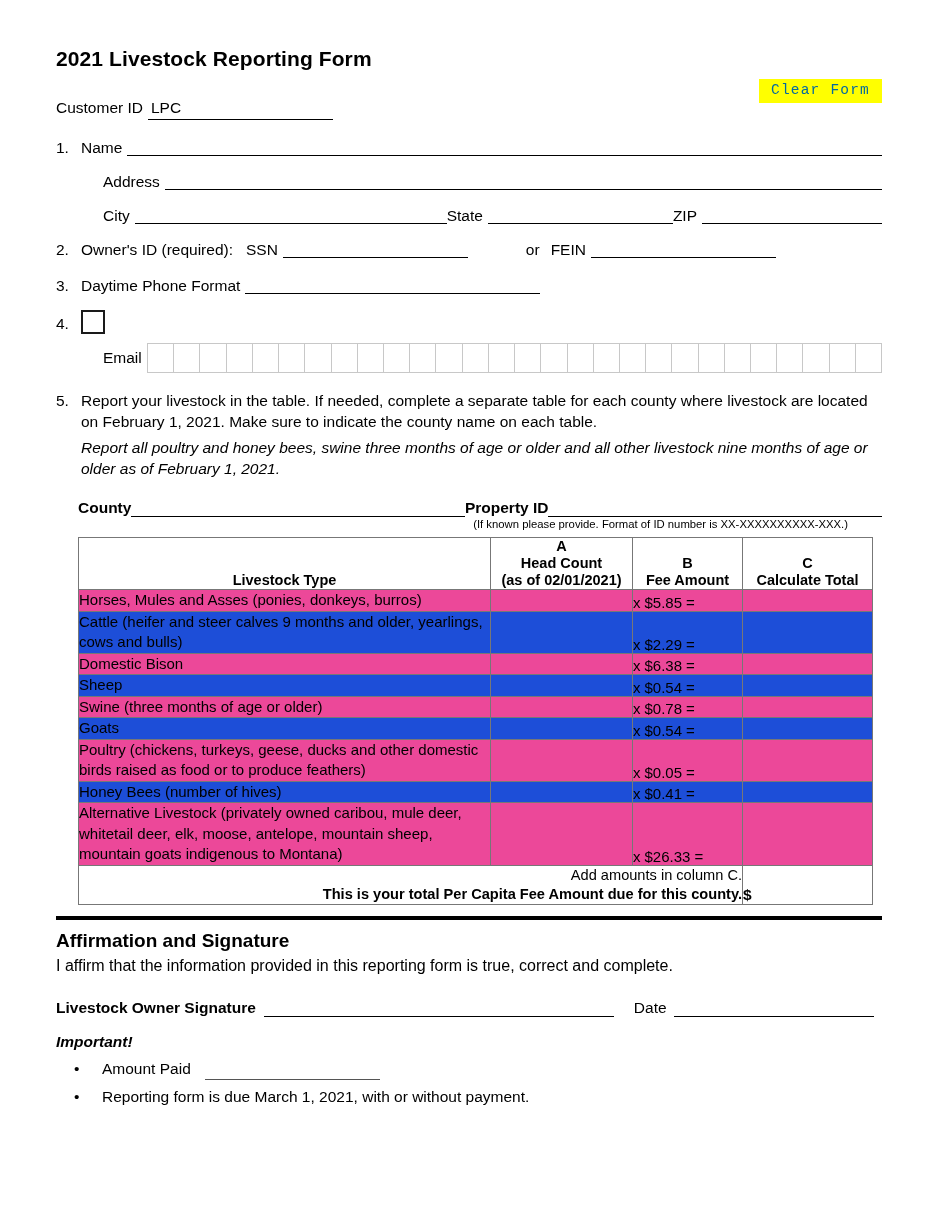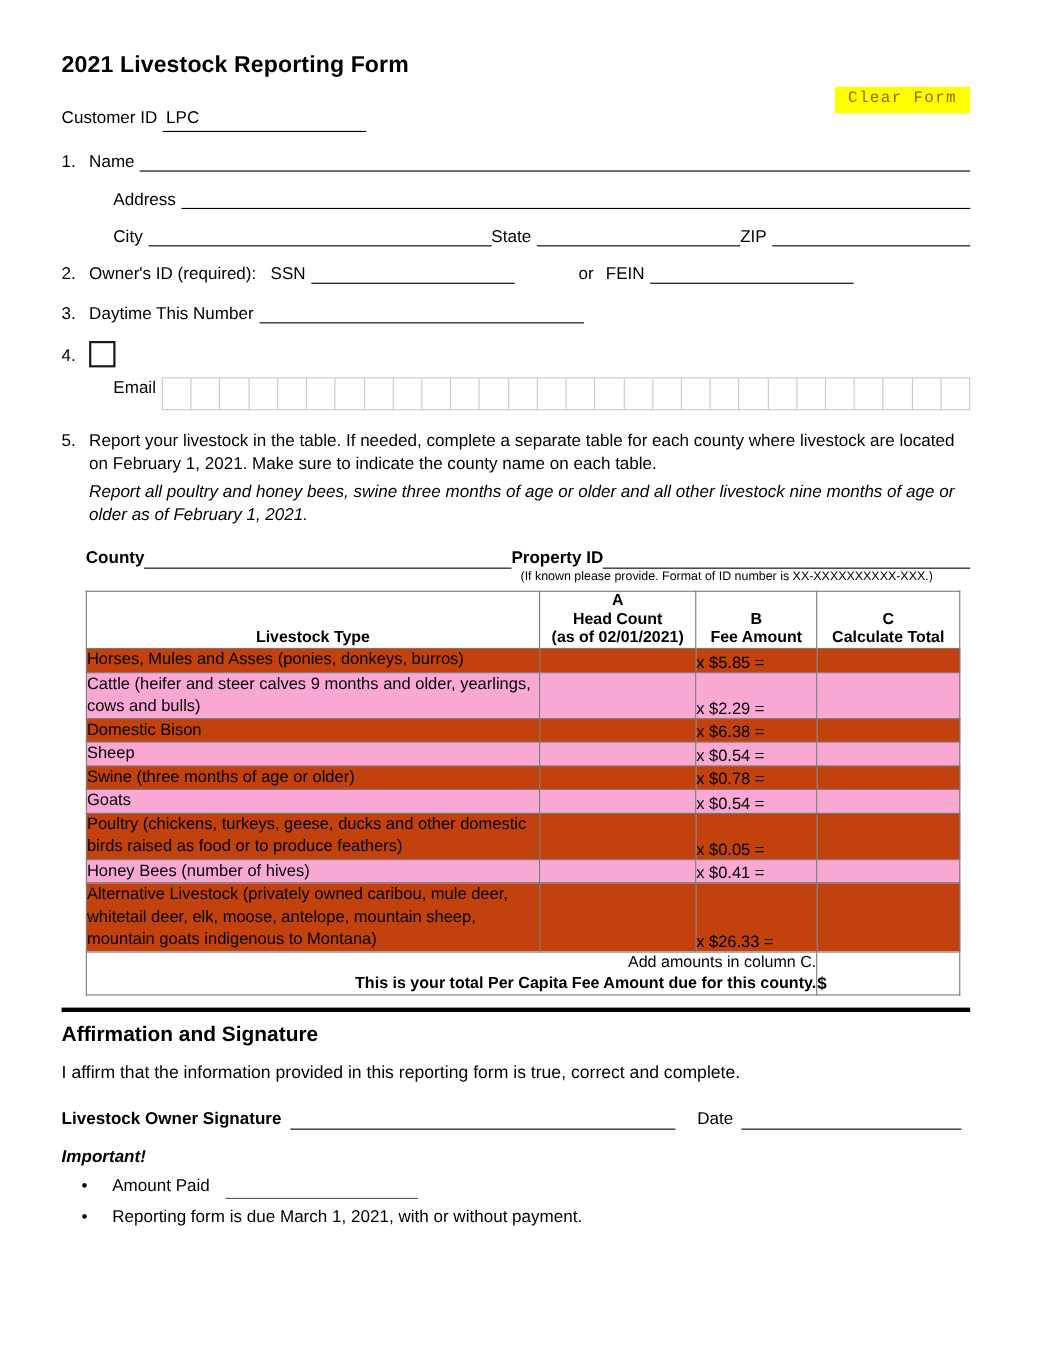--- a/index.html
+++ b/index.html
@@ -41,21 +41,21 @@
     line-height: 26px;
   }
   .clear-form-btn {
     position: absolute;
     right: 0px;
     top: 33px;
     background: #ffff00;
     border: none;
     font-family: "Liberation Mono", monospace;
     font-size: 14.5px;
-    color: #a16207;
+    color: #0369a1;
     padding: 3px 12px 4px 12px;
     letter-spacing: 1.2px;
     cursor: pointer;
     line-height: 17px;
   }
 
   .cust-row {
     margin-top: 22px;
     font-size: 15.5px;
     line-height: 20px;
@@ -110,20 +110,21 @@
     width: 24px;
     height: 24px;
     border: 2px solid #1a1a1a;
     background: #fff;
     box-sizing: border-box;
     margin-right: 10px;
     cursor: pointer;
   }
   .email-row {
     display: flex;
+    align-items: center;
     margin-top: 9px;
   }
   .email-label {
     font-size: 15.5px;
     width: 66px;
     flex: 0 0 66px;
     padding-left: 22px;
     box-sizing: border-box;
   }
   .comb {
@@ -208,22 +209,22 @@
     text-align: left;
     padding: 0 6px 4px 8px;
     white-space: nowrap;
     font-size: 15px;
     vertical-align: bottom;
   }
   td.fee .xsym { margin-right: 4px; }
   td.fee .amt  { }
   td.fee .eq   { margin-left: 4px; }
   td.total { }
-  tr.shade td { background: #c2410c; }
-  tr.plain td { background: #f9a8d4; }
+  tr.shade td { background: #ec4899; }
+  tr.plain td { background: #1d4ed8; }
 
   td.footer-label {
     text-align: right;
     padding: 5px 8px 6px 8px;
     line-height: 19px;
     font-size: 14.6px;
     background: #fff;
     vertical-align: top;
   }
   td.footer-label .bold { font-weight: bold; }
@@ -243,21 +244,21 @@
   }
   .aff-title {
     font-size: 19px;
     font-weight: bold;
     margin-top: 9px;
     line-height: 24px;
   }
   .aff-text {
     font-size: 16px;
     line-height: 21px;
-    margin-top: 12px;
+    margin-top: 2px;
   }
   .sig-row {
     display: flex;
     align-items: flex-end;
     margin-top: 22px;
     font-size: 15.5px;
     font-weight: bold;
     white-space: nowrap;
   }
   .sig-row .normal { font-weight: normal; }
@@ -371,21 +372,21 @@
           <span class="fl-label">FEIN</span>
           <span class="rule fixed-fein"></span>
         </div>
       </div>
     </div>
 
     <div class="item mt16">
       <div class="num">3.</div>
       <div class="item-body">
         <div class="fieldline">
-          <span class="fl-label">Daytime This Number</span>
+          <span class="fl-label">Daytime Phone Format</span>
           <span class="rule fixed-phone"></span>
         </div>
       </div>
     </div>
 
     <div class="item mt14">
       <div class="num" style="padding-top:4px">4.</div>
       <div class="item-body">
         <div class="chk-row">
           <span class="checkbox"></span>

